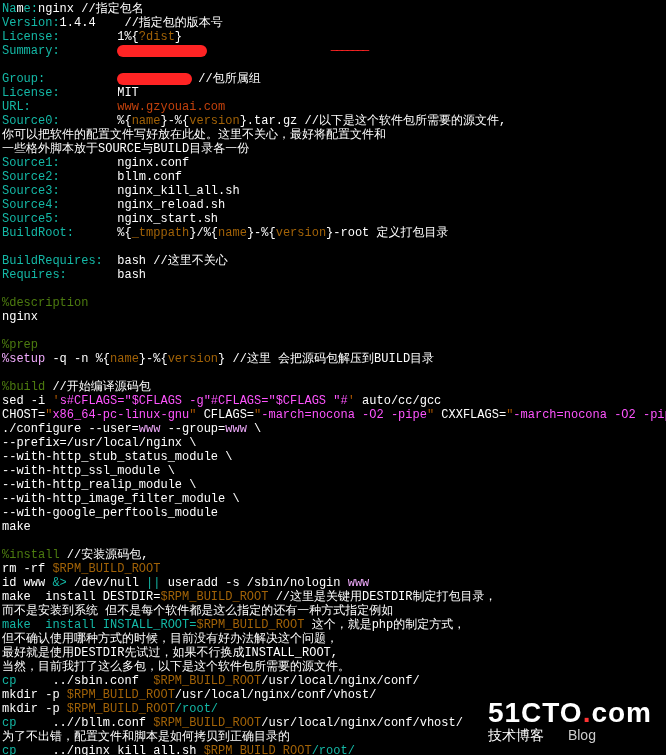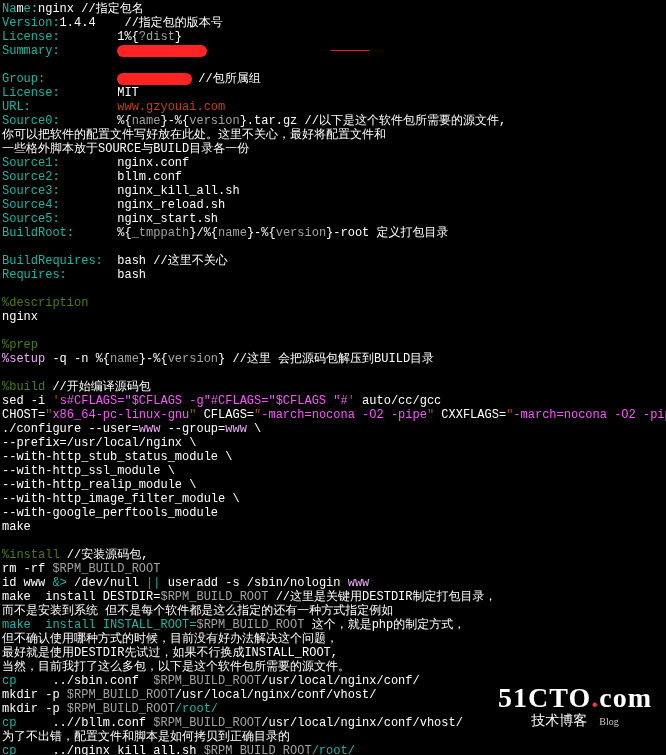--- a/index.html
+++ b/index.html
@@ -1,25 +1,25 @@
 <!DOCTYPE html>
 <html><head>
 <meta charset="utf-8">
 <style>
   html,body{margin:0;padding:0;background:#000;width:666px;height:755px;overflow:hidden}
   pre{margin:0;padding:2px;font-family:"Courier New",monospace;font-size:12px;line-height:14px;white-space:pre;color:#fff}
-  .y{color:#14b8a6}.g{color:#a3a3a3}.b{color:#c2410c}.m{color:#ff55ff}.c{color:#f0abfc}.w{color:#fff}.dg{color:#4d7c0f}.dy{color:#aa5500}
+  .y{color:#14b8a6}.g{color:#a16207}.b{color:#c2410c}.m{color:#ff55ff}.c{color:#f0abfc}.w{color:#fff}.dg{color:#4d7c0f}.dy{color:#aa5500}
   .redact1{display:inline-block;width:90px;height:12px;background:#ff2424;border-radius:6px;vertical-align:middle;position:relative}
   .tail{position:absolute;right:-160px;top:-1px;color:#ff2424;font-size:12px;letter-spacing:-2px}
   .redact2{display:inline-block;width:75px;height:12px;background:#ff2424;border-radius:6px;vertical-align:middle;margin-right:6px}
-  .wm{position:absolute;right:14px;bottom:25px;color:#fff;font-family:Liberation Serif, serif;text-align:center;text-shadow:0 0 4px #000,0 0 4px #000}
+  .wm{position:absolute;right:14px;bottom:10px;color:#fff;font-family:Liberation Sans, sans-serif;text-align:left;text-shadow:0 0 4px #000,0 0 4px #000}
   .wm .big{font-size:28px;font-weight:bold;letter-spacing:1px}
   .wm .big .dot{color:#ff3333}
   .wm .sub{font-size:14px;margin-top:-2px}
-  .wm .sub .blog{font-size:10px;color:#ccc;margin-left:12px}
+  .wm .sub .blog{font-size:14px;color:#ccc;margin-left:24px}
 </style>
 </head>
 <body>
 
 <pre><span class="y">Na</span><span class="w">m</span><span class="y">e:</span><span class="w">nginx</span> <span class="w">//指定包名</span>
 <span class="y">Version:</span><span class="w">1.4.4</span>    <span class="w">//指定包的版本号</span>
 <span class="y">License:</span>        <span class="w">1%{</span><span class="g">?dist</span><span class="w">}</span>
 <span class="y">Summary:</span>        <span class="redact1"><span class="tail">───────</span></span>
 
 <span class="y">Group:</span>          <span class="redact2"></span><span class="w">//包所属组</span>

